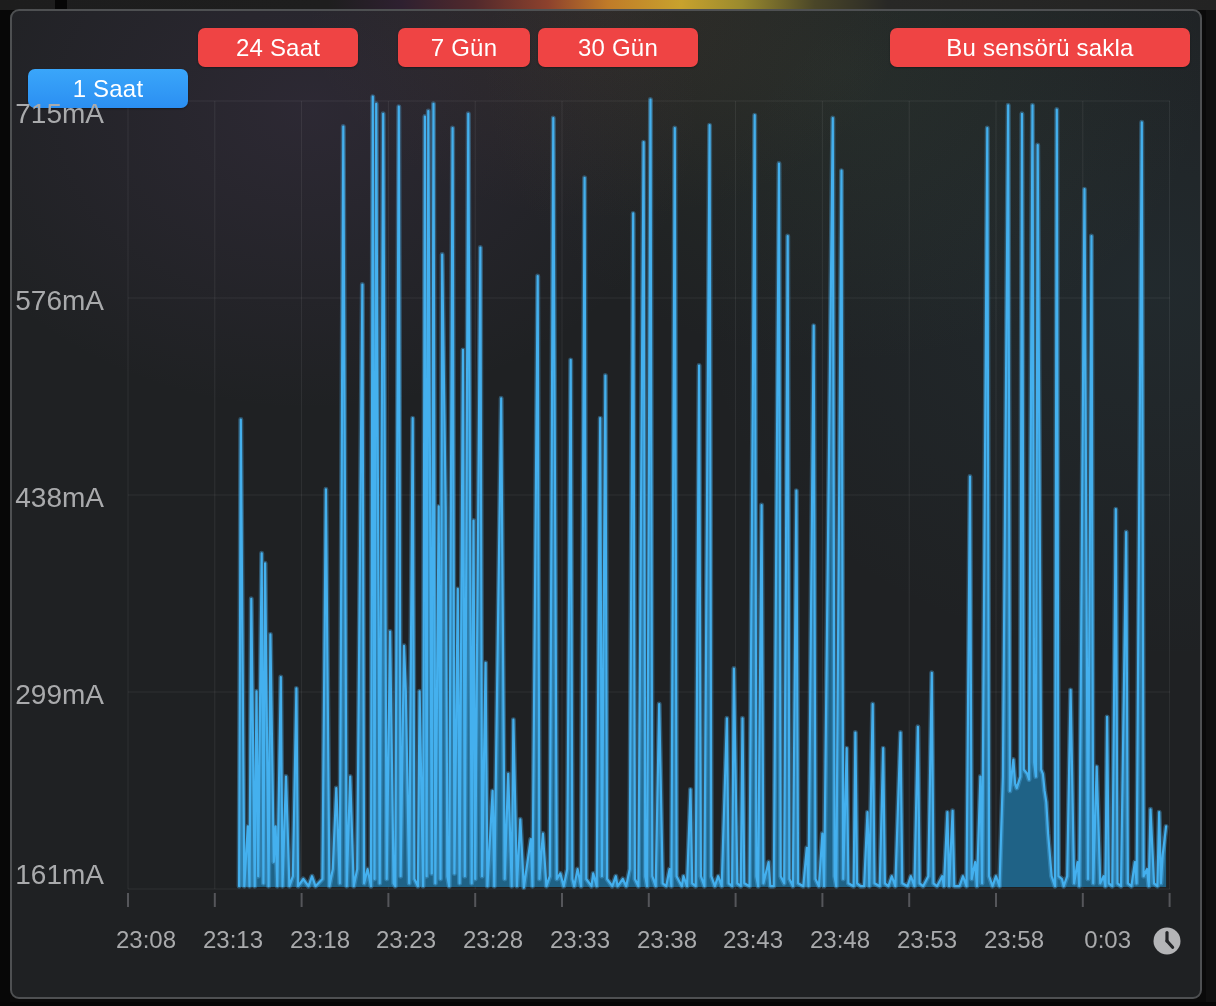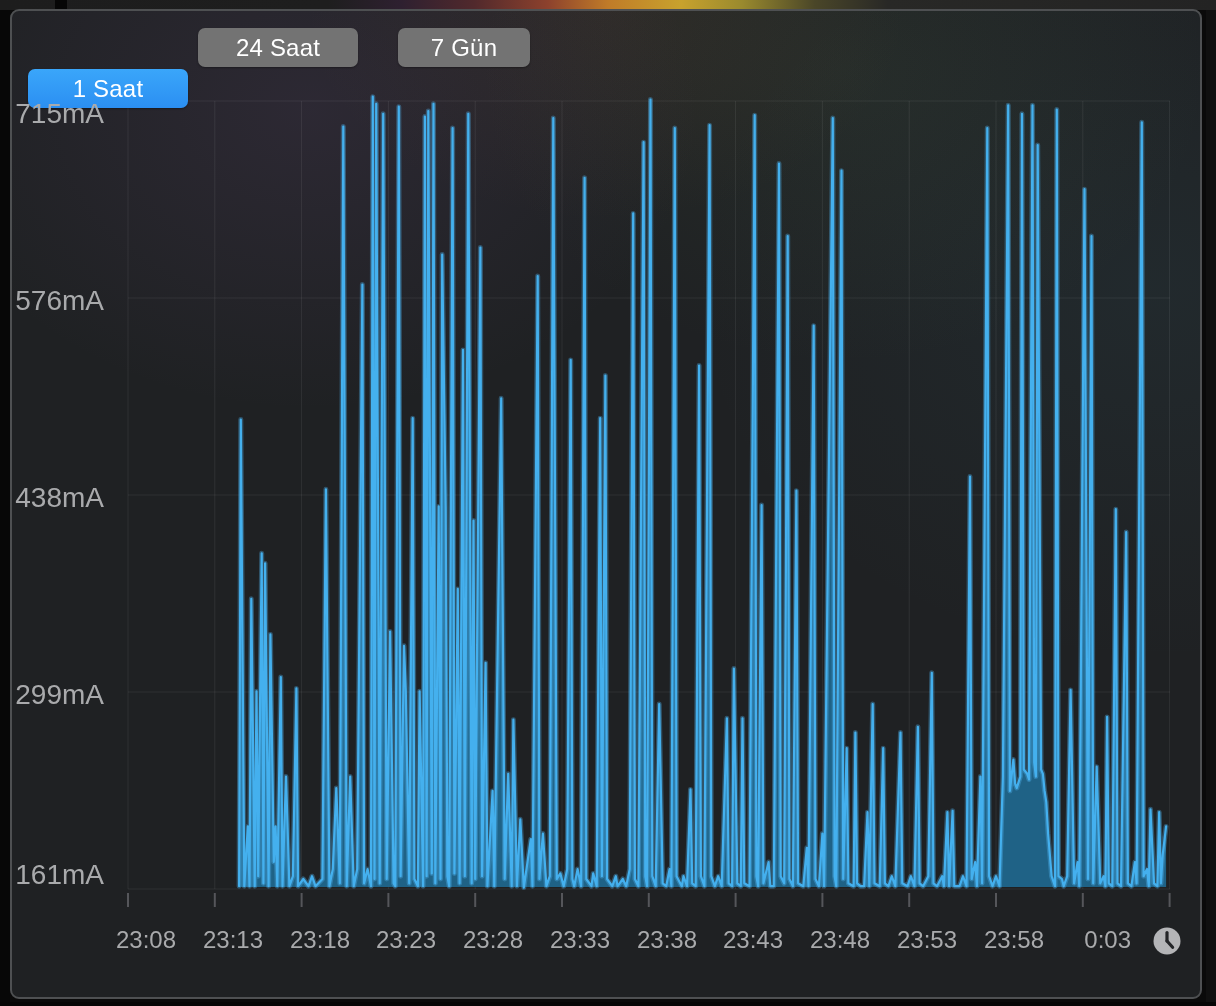--- a/index.html
+++ b/index.html
@@ -19,21 +19,21 @@
     background:
       radial-gradient(560px 430px at 25% 10%, rgba(128,88,152,0.14), rgba(0,0,0,0) 70%),
       radial-gradient(430px 300px at 50% 0%, rgba(158,102,62,0.10), rgba(0,0,0,0) 70%),
       radial-gradient(520px 420px at 70% 6%, rgba(96,132,88,0.11), rgba(0,0,0,0) 70%),
       radial-gradient(640px 520px at 96% 28%, rgba(62,128,148,0.09), rgba(0,0,0,0) 72%),
       #1f2123;}
   
   .btn{position:absolute;top:28px;height:39px;box-sizing:border-box;border-radius:7px;
     display:flex;align-items:center;justify-content:center;
     color:#ffffff;font-size:24px;letter-spacing:.2px;cursor:default;
-    background:#737373;box-shadow:0 1px 2px rgba(0,0,0,0.35);}
+    background:#ef4444;box-shadow:0 1px 2px rgba(0,0,0,0.35);}
   .btn.selected{background:linear-gradient(#3aa6fa,#2b8ff2);}
   .btn-1{left:28px;width:160px;margin-top:41px;}
   .btn-2{left:198px;width:160px;}
   .btn-3{left:368px;width:132px;margin-left:30px;}
   .btn-4{left:538px;width:160px;}
   .btn-hide{left:890px;width:300px;}
   
   #chart{position:absolute;left:0;top:0;}
   
   .ylab{position:absolute;left:14px;width:90px;height:30px;line-height:30px;text-align:right;
@@ -88,20 +88,22 @@
       <line x1="1169.6" y1="101" x2="1169.6" y2="889" stroke="rgba(255,255,255,0.075)" stroke-width="1"></line>
       <line x1="1169.6" y1="893" x2="1169.6" y2="907" stroke="#55565a" stroke-width="2"></line>
       <path d="M239.1,887 L239.1,886.2 L240.8,419.6 L244.3,886.2 L247.8,826.4 L249.5,886.2 L251.3,598.8 L254.7,886.2 L256.5,691.3 L258.2,876.2 L261.7,553.3 L263.4,883.3 L265.1,563.3 L268.6,886.2 L270.4,634.4 L273.8,862.0 L275.6,826.4 L277.3,886.2 L280.8,677.1 L282.5,886.2 L286.0,776.6 L289.4,886.2 L292.9,876.2 L296.4,688.4 L298.1,886.2 L303.3,879.0 L308.5,886.2 L312.0,876.2 L315.5,886.2 L322.4,879.0 L325.9,489.3 L329.4,886.2 L332.8,869.1 L336.3,788.0 L339.8,883.3 L343.3,126.6 L346.7,886.2 L350.2,776.6 L353.7,886.2 L357.2,869.1 L362.4,284.5 L364.1,883.3 L367.6,869.1 L371.0,886.2 L372.8,96.7 L374.5,879.0 L376.2,103.8 L379.7,883.3 L383.2,113.8 L386.7,879.0 L390.1,631.5 L393.6,883.3 L395.3,886.2 L398.8,106.7 L400.6,876.2 L404.0,645.8 L405.8,691.3 L409.2,883.3 L412.7,418.2 L414.4,879.0 L417.9,886.2 L419.6,691.3 L423.1,886.2 L424.9,116.6 L426.6,876.2 L428.3,111.0 L431.8,873.4 L433.5,103.8 L435.3,883.3 L438.7,506.4 L440.5,879.0 L442.2,254.6 L445.7,509.2 L447.4,876.2 L449.2,886.2 L452.6,128.0 L454.4,873.4 L457.8,588.9 L459.6,883.3 L463.0,349.9 L464.8,876.2 L468.3,113.8 L471.7,883.3 L473.5,520.6 L475.2,879.0 L480.4,247.5 L482.1,876.2 L485.6,662.8 L487.4,886.2 L492.6,790.9 L494.3,886.2 L501.2,398.3 L504.7,879.0 L508.2,773.8 L511.7,886.2 L513.4,719.7 L516.9,886.2 L520.3,819.3 L523.8,887.6 L530.8,839.2 L532.5,886.2 L537.7,276.0 L539.4,879.0 L542.9,833.5 L546.4,886.2 L549.8,876.2 L553.3,118.1 L556.8,879.0 L560.3,873.4 L563.7,886.2 L567.2,869.1 L570.7,359.9 L572.4,879.0 L574.2,886.2 L577.6,869.1 L581.1,886.2 L584.6,177.8 L586.3,879.0 L591.5,886.2 L593.2,873.4 L596.7,886.2 L600.2,418.2 L601.9,876.2 L605.4,375.5 L607.1,879.0 L612.3,886.2 L615.8,876.2 L617.6,886.2 L622.8,879.0 L626.2,886.2 L629.7,869.1 L633.2,213.4 L634.9,879.0 L638.4,886.2 L643.6,142.2 L645.3,876.2 L647.1,886.2 L650.5,99.6 L652.3,876.2 L655.7,886.2 L659.2,704.1 L662.7,883.3 L666.2,886.2 L669.6,869.1 L671.4,886.2 L674.8,128.0 L676.6,876.2 L681.8,886.2 L683.5,876.2 L687.0,886.2 L690.5,789.4 L692.2,883.3 L695.7,886.2 L699.1,365.6 L700.9,876.2 L704.4,886.2 L709.6,125.2 L711.3,876.2 L714.8,886.2 L718.2,876.2 L721.7,886.2 L726.9,718.3 L728.7,883.3 L732.1,886.2 L733.9,668.5 L737.3,883.3 L740.8,886.2 L742.5,718.3 L744.3,883.3 L749.5,886.2 L754.7,115.2 L756.4,876.2 L758.2,886.2 L761.6,505.0 L763.4,883.3 L768.6,862.0 L770.3,886.2 L773.8,886.2 L779.0,163.6 L780.7,876.2 L784.2,883.3 L787.7,236.1 L789.4,879.0 L792.9,886.2 L796.4,490.7 L798.1,883.3 L803.3,886.2 L806.8,847.8 L808.5,886.2 L813.7,325.7 L815.5,879.0 L818.9,886.2 L822.4,833.5 L824.1,886.2 L832.8,118.1 L834.6,876.2 L836.3,886.2 L841.5,170.7 L843.2,879.0 L846.7,748.2 L848.4,883.3 L853.6,886.2 L855.4,732.5 L857.1,883.3 L860.6,886.2 L864.1,886.2 L867.5,812.2 L869.3,886.2 L872.7,704.1 L874.5,883.3 L879.7,886.2 L883.2,748.2 L884.9,883.3 L888.4,886.2 L891.8,876.2 L895.3,886.2 L900.5,732.5 L902.3,883.3 L907.5,886.2 L910.9,876.2 L914.4,886.2 L917.9,726.8 L919.6,883.3 L923.1,886.2 L928.3,876.2 L931.8,672.8 L933.5,883.3 L937.0,886.2 L942.2,876.2 L943.9,886.2 L947.4,812.2 L949.1,886.2 L952.6,810.8 L954.3,886.2 L959.5,886.2 L963.0,876.2 L966.5,886.2 L970.0,476.5 L971.7,879.0 L975.2,862.0 L976.9,886.2 L980.4,776.6 L982.1,883.3 L987.3,128.0 L989.1,876.2 L992.5,886.2 L996.0,876.2 L999.5,886.2 L1002.9,776.6 L1008.2,105.3 L1009.9,790.9 L1013.4,759.6 L1015.1,783.7 L1016.8,788.0 L1020.3,776.6 L1022.0,113.8 L1023.8,769.5 L1027.2,773.8 L1029.0,779.5 L1032.5,105.3 L1034.2,762.4 L1035.9,776.6 L1037.7,145.1 L1041.1,769.5 L1042.9,773.8 L1044.6,790.9 L1046.3,802.2 L1048.1,833.5 L1051.6,876.2 L1055.0,886.2 L1056.8,109.5 L1058.5,876.2 L1062.0,879.0 L1063.7,886.2 L1067.2,876.2 L1070.6,689.9 L1074.1,883.3 L1077.6,862.0 L1079.3,886.2 L1084.5,189.2 L1088.0,879.0 L1091.5,236.1 L1093.2,883.3 L1096.7,766.7 L1100.2,883.3 L1103.6,876.2 L1105.4,886.2 L1107.1,716.9 L1108.8,883.3 L1112.3,886.2 L1115.8,509.2 L1117.5,883.3 L1121.0,886.2 L1126.2,532.0 L1127.9,883.3 L1131.4,886.2 L1134.9,862.0 L1136.6,883.3 L1141.8,122.3 L1143.6,876.2 L1147.0,869.1 L1148.8,886.2 L1150.5,809.3 L1154.0,883.3 L1157.4,886.2 L1159.2,812.2 L1160.9,883.3 L1162.7,854.9 L1166.1,826.4 L1166.1,887 Z" fill="#20688f" fill-opacity="0.92" stroke="none"></path>
       <path d="M239.1,886.2 L240.8,419.6 L244.3,886.2 L247.8,826.4 L249.5,886.2 L251.3,598.8 L254.7,886.2 L256.5,691.3 L258.2,876.2 L261.7,553.3 L263.4,883.3 L265.1,563.3 L268.6,886.2 L270.4,634.4 L273.8,862.0 L275.6,826.4 L277.3,886.2 L280.8,677.1 L282.5,886.2 L286.0,776.6 L289.4,886.2 L292.9,876.2 L296.4,688.4 L298.1,886.2 L303.3,879.0 L308.5,886.2 L312.0,876.2 L315.5,886.2 L322.4,879.0 L325.9,489.3 L329.4,886.2 L332.8,869.1 L336.3,788.0 L339.8,883.3 L343.3,126.6 L346.7,886.2 L350.2,776.6 L353.7,886.2 L357.2,869.1 L362.4,284.5 L364.1,883.3 L367.6,869.1 L371.0,886.2 L372.8,96.7 L374.5,879.0 L376.2,103.8 L379.7,883.3 L383.2,113.8 L386.7,879.0 L390.1,631.5 L393.6,883.3 L395.3,886.2 L398.8,106.7 L400.6,876.2 L404.0,645.8 L405.8,691.3 L409.2,883.3 L412.7,418.2 L414.4,879.0 L417.9,886.2 L419.6,691.3 L423.1,886.2 L424.9,116.6 L426.6,876.2 L428.3,111.0 L431.8,873.4 L433.5,103.8 L435.3,883.3 L438.7,506.4 L440.5,879.0 L442.2,254.6 L445.7,509.2 L447.4,876.2 L449.2,886.2 L452.6,128.0 L454.4,873.4 L457.8,588.9 L459.6,883.3 L463.0,349.9 L464.8,876.2 L468.3,113.8 L471.7,883.3 L473.5,520.6 L475.2,879.0 L480.4,247.5 L482.1,876.2 L485.6,662.8 L487.4,886.2 L492.6,790.9 L494.3,886.2 L501.2,398.3 L504.7,879.0 L508.2,773.8 L511.7,886.2 L513.4,719.7 L516.9,886.2 L520.3,819.3 L523.8,887.6 L530.8,839.2 L532.5,886.2 L537.7,276.0 L539.4,879.0 L542.9,833.5 L546.4,886.2 L549.8,876.2 L553.3,118.1 L556.8,879.0 L560.3,873.4 L563.7,886.2 L567.2,869.1 L570.7,359.9 L572.4,879.0 L574.2,886.2 L577.6,869.1 L581.1,886.2 L584.6,177.8 L586.3,879.0 L591.5,886.2 L593.2,873.4 L596.7,886.2 L600.2,418.2 L601.9,876.2 L605.4,375.5 L607.1,879.0 L612.3,886.2 L615.8,876.2 L617.6,886.2 L622.8,879.0 L626.2,886.2 L629.7,869.1 L633.2,213.4 L634.9,879.0 L638.4,886.2 L643.6,142.2 L645.3,876.2 L647.1,886.2 L650.5,99.6 L652.3,876.2 L655.7,886.2 L659.2,704.1 L662.7,883.3 L666.2,886.2 L669.6,869.1 L671.4,886.2 L674.8,128.0 L676.6,876.2 L681.8,886.2 L683.5,876.2 L687.0,886.2 L690.5,789.4 L692.2,883.3 L695.7,886.2 L699.1,365.6 L700.9,876.2 L704.4,886.2 L709.6,125.2 L711.3,876.2 L714.8,886.2 L718.2,876.2 L721.7,886.2 L726.9,718.3 L728.7,883.3 L732.1,886.2 L733.9,668.5 L737.3,883.3 L740.8,886.2 L742.5,718.3 L744.3,883.3 L749.5,886.2 L754.7,115.2 L756.4,876.2 L758.2,886.2 L761.6,505.0 L763.4,883.3 L768.6,862.0 L770.3,886.2 L773.8,886.2 L779.0,163.6 L780.7,876.2 L784.2,883.3 L787.7,236.1 L789.4,879.0 L792.9,886.2 L796.4,490.7 L798.1,883.3 L803.3,886.2 L806.8,847.8 L808.5,886.2 L813.7,325.7 L815.5,879.0 L818.9,886.2 L822.4,833.5 L824.1,886.2 L832.8,118.1 L834.6,876.2 L836.3,886.2 L841.5,170.7 L843.2,879.0 L846.7,748.2 L848.4,883.3 L853.6,886.2 L855.4,732.5 L857.1,883.3 L860.6,886.2 L864.1,886.2 L867.5,812.2 L869.3,886.2 L872.7,704.1 L874.5,883.3 L879.7,886.2 L883.2,748.2 L884.9,883.3 L888.4,886.2 L891.8,876.2 L895.3,886.2 L900.5,732.5 L902.3,883.3 L907.5,886.2 L910.9,876.2 L914.4,886.2 L917.9,726.8 L919.6,883.3 L923.1,886.2 L928.3,876.2 L931.8,672.8 L933.5,883.3 L937.0,886.2 L942.2,876.2 L943.9,886.2 L947.4,812.2 L949.1,886.2 L952.6,810.8 L954.3,886.2 L959.5,886.2 L963.0,876.2 L966.5,886.2 L970.0,476.5 L971.7,879.0 L975.2,862.0 L976.9,886.2 L980.4,776.6 L982.1,883.3 L987.3,128.0 L989.1,876.2 L992.5,886.2 L996.0,876.2 L999.5,886.2 L1002.9,776.6 L1008.2,105.3 L1009.9,790.9 L1013.4,759.6 L1015.1,783.7 L1016.8,788.0 L1020.3,776.6 L1022.0,113.8 L1023.8,769.5 L1027.2,773.8 L1029.0,779.5 L1032.5,105.3 L1034.2,762.4 L1035.9,776.6 L1037.7,145.1 L1041.1,769.5 L1042.9,773.8 L1044.6,790.9 L1046.3,802.2 L1048.1,833.5 L1051.6,876.2 L1055.0,886.2 L1056.8,109.5 L1058.5,876.2 L1062.0,879.0 L1063.7,886.2 L1067.2,876.2 L1070.6,689.9 L1074.1,883.3 L1077.6,862.0 L1079.3,886.2 L1084.5,189.2 L1088.0,879.0 L1091.5,236.1 L1093.2,883.3 L1096.7,766.7 L1100.2,883.3 L1103.6,876.2 L1105.4,886.2 L1107.1,716.9 L1108.8,883.3 L1112.3,886.2 L1115.8,509.2 L1117.5,883.3 L1121.0,886.2 L1126.2,532.0 L1127.9,883.3 L1131.4,886.2 L1134.9,862.0 L1136.6,883.3 L1141.8,122.3 L1143.6,876.2 L1147.0,869.1 L1148.8,886.2 L1150.5,809.3 L1154.0,883.3 L1157.4,886.2 L1159.2,812.2 L1160.9,883.3 L1162.7,854.9 L1166.1,826.4" fill="none" stroke="rgba(80,180,240,0.35)" stroke-width="5" stroke-linejoin="round" stroke-linecap="round"></path>
       <path d="M239.1,886.2 L240.8,419.6 L244.3,886.2 L247.8,826.4 L249.5,886.2 L251.3,598.8 L254.7,886.2 L256.5,691.3 L258.2,876.2 L261.7,553.3 L263.4,883.3 L265.1,563.3 L268.6,886.2 L270.4,634.4 L273.8,862.0 L275.6,826.4 L277.3,886.2 L280.8,677.1 L282.5,886.2 L286.0,776.6 L289.4,886.2 L292.9,876.2 L296.4,688.4 L298.1,886.2 L303.3,879.0 L308.5,886.2 L312.0,876.2 L315.5,886.2 L322.4,879.0 L325.9,489.3 L329.4,886.2 L332.8,869.1 L336.3,788.0 L339.8,883.3 L343.3,126.6 L346.7,886.2 L350.2,776.6 L353.7,886.2 L357.2,869.1 L362.4,284.5 L364.1,883.3 L367.6,869.1 L371.0,886.2 L372.8,96.7 L374.5,879.0 L376.2,103.8 L379.7,883.3 L383.2,113.8 L386.7,879.0 L390.1,631.5 L393.6,883.3 L395.3,886.2 L398.8,106.7 L400.6,876.2 L404.0,645.8 L405.8,691.3 L409.2,883.3 L412.7,418.2 L414.4,879.0 L417.9,886.2 L419.6,691.3 L423.1,886.2 L424.9,116.6 L426.6,876.2 L428.3,111.0 L431.8,873.4 L433.5,103.8 L435.3,883.3 L438.7,506.4 L440.5,879.0 L442.2,254.6 L445.7,509.2 L447.4,876.2 L449.2,886.2 L452.6,128.0 L454.4,873.4 L457.8,588.9 L459.6,883.3 L463.0,349.9 L464.8,876.2 L468.3,113.8 L471.7,883.3 L473.5,520.6 L475.2,879.0 L480.4,247.5 L482.1,876.2 L485.6,662.8 L487.4,886.2 L492.6,790.9 L494.3,886.2 L501.2,398.3 L504.7,879.0 L508.2,773.8 L511.7,886.2 L513.4,719.7 L516.9,886.2 L520.3,819.3 L523.8,887.6 L530.8,839.2 L532.5,886.2 L537.7,276.0 L539.4,879.0 L542.9,833.5 L546.4,886.2 L549.8,876.2 L553.3,118.1 L556.8,879.0 L560.3,873.4 L563.7,886.2 L567.2,869.1 L570.7,359.9 L572.4,879.0 L574.2,886.2 L577.6,869.1 L581.1,886.2 L584.6,177.8 L586.3,879.0 L591.5,886.2 L593.2,873.4 L596.7,886.2 L600.2,418.2 L601.9,876.2 L605.4,375.5 L607.1,879.0 L612.3,886.2 L615.8,876.2 L617.6,886.2 L622.8,879.0 L626.2,886.2 L629.7,869.1 L633.2,213.4 L634.9,879.0 L638.4,886.2 L643.6,142.2 L645.3,876.2 L647.1,886.2 L650.5,99.6 L652.3,876.2 L655.7,886.2 L659.2,704.1 L662.7,883.3 L666.2,886.2 L669.6,869.1 L671.4,886.2 L674.8,128.0 L676.6,876.2 L681.8,886.2 L683.5,876.2 L687.0,886.2 L690.5,789.4 L692.2,883.3 L695.7,886.2 L699.1,365.6 L700.9,876.2 L704.4,886.2 L709.6,125.2 L711.3,876.2 L714.8,886.2 L718.2,876.2 L721.7,886.2 L726.9,718.3 L728.7,883.3 L732.1,886.2 L733.9,668.5 L737.3,883.3 L740.8,886.2 L742.5,718.3 L744.3,883.3 L749.5,886.2 L754.7,115.2 L756.4,876.2 L758.2,886.2 L761.6,505.0 L763.4,883.3 L768.6,862.0 L770.3,886.2 L773.8,886.2 L779.0,163.6 L780.7,876.2 L784.2,883.3 L787.7,236.1 L789.4,879.0 L792.9,886.2 L796.4,490.7 L798.1,883.3 L803.3,886.2 L806.8,847.8 L808.5,886.2 L813.7,325.7 L815.5,879.0 L818.9,886.2 L822.4,833.5 L824.1,886.2 L832.8,118.1 L834.6,876.2 L836.3,886.2 L841.5,170.7 L843.2,879.0 L846.7,748.2 L848.4,883.3 L853.6,886.2 L855.4,732.5 L857.1,883.3 L860.6,886.2 L864.1,886.2 L867.5,812.2 L869.3,886.2 L872.7,704.1 L874.5,883.3 L879.7,886.2 L883.2,748.2 L884.9,883.3 L888.4,886.2 L891.8,876.2 L895.3,886.2 L900.5,732.5 L902.3,883.3 L907.5,886.2 L910.9,876.2 L914.4,886.2 L917.9,726.8 L919.6,883.3 L923.1,886.2 L928.3,876.2 L931.8,672.8 L933.5,883.3 L937.0,886.2 L942.2,876.2 L943.9,886.2 L947.4,812.2 L949.1,886.2 L952.6,810.8 L954.3,886.2 L959.5,886.2 L963.0,876.2 L966.5,886.2 L970.0,476.5 L971.7,879.0 L975.2,862.0 L976.9,886.2 L980.4,776.6 L982.1,883.3 L987.3,128.0 L989.1,876.2 L992.5,886.2 L996.0,876.2 L999.5,886.2 L1002.9,776.6 L1008.2,105.3 L1009.9,790.9 L1013.4,759.6 L1015.1,783.7 L1016.8,788.0 L1020.3,776.6 L1022.0,113.8 L1023.8,769.5 L1027.2,773.8 L1029.0,779.5 L1032.5,105.3 L1034.2,762.4 L1035.9,776.6 L1037.7,145.1 L1041.1,769.5 L1042.9,773.8 L1044.6,790.9 L1046.3,802.2 L1048.1,833.5 L1051.6,876.2 L1055.0,886.2 L1056.8,109.5 L1058.5,876.2 L1062.0,879.0 L1063.7,886.2 L1067.2,876.2 L1070.6,689.9 L1074.1,883.3 L1077.6,862.0 L1079.3,886.2 L1084.5,189.2 L1088.0,879.0 L1091.5,236.1 L1093.2,883.3 L1096.7,766.7 L1100.2,883.3 L1103.6,876.2 L1105.4,886.2 L1107.1,716.9 L1108.8,883.3 L1112.3,886.2 L1115.8,509.2 L1117.5,883.3 L1121.0,886.2 L1126.2,532.0 L1127.9,883.3 L1131.4,886.2 L1134.9,862.0 L1136.6,883.3 L1141.8,122.3 L1143.6,876.2 L1147.0,869.1 L1148.8,886.2 L1150.5,809.3 L1154.0,883.3 L1157.4,886.2 L1159.2,812.2 L1160.9,883.3 L1162.7,854.9 L1166.1,826.4" fill="none" stroke="#44b0ee" stroke-width="2.2" stroke-linejoin="round" stroke-linecap="round"></path>
     </svg>
 
   <div class="btn btn-1 selected">1 Saat</div>
   <div class="btn btn-2">24 Saat</div>
   <div class="btn btn-3">7 Gün</div>
+  <div class="btn btn-4">30 Gün</div>
+  <div class="btn btn-hide">Bu sensörü sakla</div>
 
   <div class="ylab" style="top:99px">715mA</div>
   <div class="ylab" style="top:286px">576mA</div>
   <div class="ylab" style="top:483px">438mA</div>
   <div class="ylab" style="top:680px">299mA</div>
   <div class="ylab" style="top:860px">161mA</div>
 
   <div class="xlab" style="left:80px">23:08</div>
   <div class="xlab" style="left:167px">23:13</div>
   <div class="xlab" style="left:254px">23:18</div>

